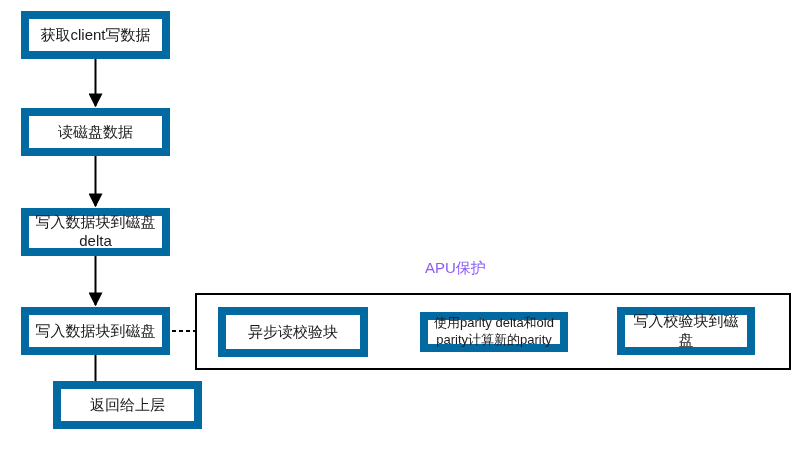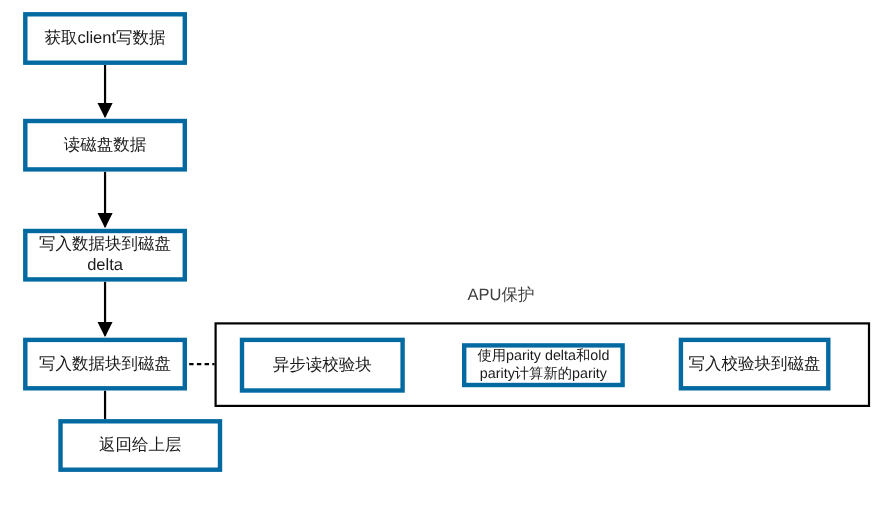--- a/index.html
+++ b/index.html
@@ -19,21 +19,21 @@
     position: absolute;
     left: 0;
     top: 0;
     width: 800px;
     height: 463px;
     pointer-events: none;
   }
   .node {
     position: absolute;
     box-sizing: border-box;
-    border: 4px solid #0369a1;
+    border: 8px solid #0369a1;
     background: #ffffff;
     display: flex;
     align-items: center;
     justify-content: center;
     text-align: center;
     font-size: 15px;
     line-height: 1.25;
     color: #1a1a1a;
     padding: 2px 4px;
   }
@@ -53,21 +53,21 @@
     width: 596px;
     height: 77px;
     border: 2px solid #000000;
     background: #ffffff;
   }
   .group-label {
     position: absolute;
     left: 425px;
     top: 259px;
     font-size: 15px;
-    color: #404040;
+    color: #8b5cf6;
     white-space: nowrap;
   }
   
   .a1 { left: 218px; top: 307px; width: 150px; height: 50px; text-align: center; }
   .a2 { left: 420px; top: 312px; width: 148px; height: 40px; font-size: 13px; line-height: 1.3; padding: 1px 3px; }
   .a3 { left: 617px; top: 307px; width: 138px; height: 48px; }
 </style>
 </head>
 <body>
 

